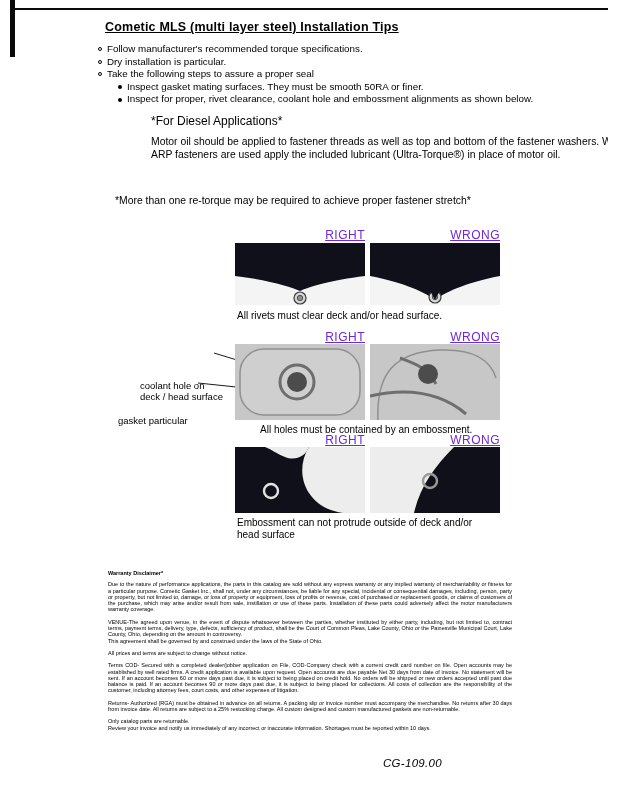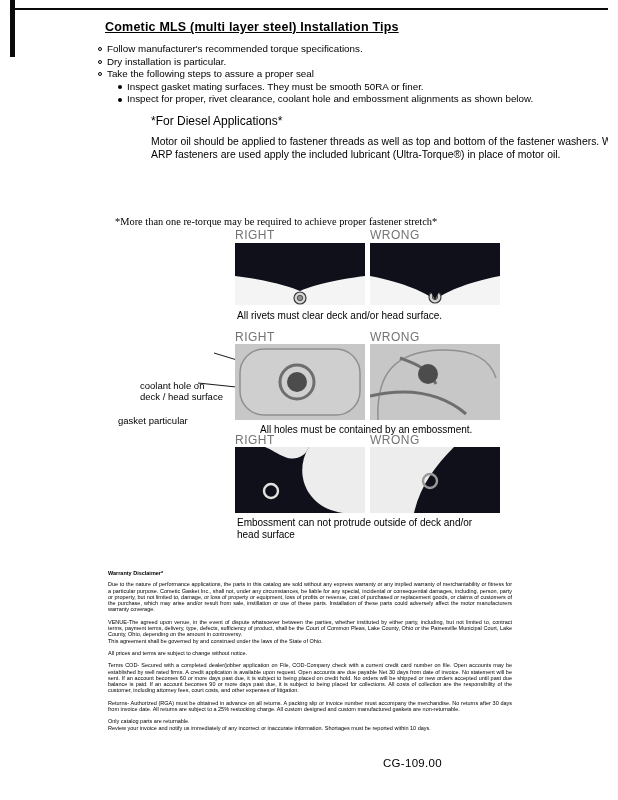--- a/index.html
+++ b/index.html
@@ -12,39 +12,39 @@
   .title { position:absolute; left:105px; top:20px; font-size:12.5px; font-weight:700; text-decoration:underline; letter-spacing:0.2px; }
 
   .tips { position:absolute; left:98px; top:43px; font-size:9.8px; line-height:12.6px;text-align:right; }
   .tip { display:flex; align-items:center; }
   .tip.sub { margin-left:20px; }
   .b-open { width:4px; height:4px; border:1px solid #000; border-radius:50%; margin-right:5px; flex:0 0 auto; }
   .b-fill { width:4px; height:4px; background:#000; border-radius:50%; margin-right:5px; flex:0 0 auto; }
 
   .diesel-h { position:absolute; left:115px; top:114px; font-size:12px; font-weight:400;margin-left:36px; }
   .para { position:absolute; left:115px; width:480px; font-size:10.4px; line-height:13px; }
-  .p1 { top:135px;margin-left:36px; } .p2 { top:167px; } .note { top:215px;font-family:Liberation Serif, serif; }
+  .p1 { top:135px;margin-left:36px; } .p2 { top:167px; } .note { top:194px; }
 
-  .dg-hdr { position:absolute; width:130px; text-align:left; font-size:12px; color:#737373; letter-spacing:0.5px; }
+  .dg-hdr { position:absolute; width:130px; text-align:right; font-size:12px; color:#6d28d9; letter-spacing:0.5px;text-decoration:underline; }
   .cl { left:235px; } .cr { left:370px; }
   .r1 { top:228px; } .r2 { top:330px; } .r3 { top:433px; }
   .dg-img { position:absolute; width:130px; font-size:0; }
   .i1 { top:243px; } .i2 { top:344px; } .i3 { top:447px; }
   .dg-cap { position:absolute; left:237px; font-size:10px; }
   .c1 { top:310px; } .c2 { top:424px;margin-left:23px; } .c3 { top:517px; width:250px; line-height:12px; }
   .dg-lab { position:absolute; font-size:9.5px; line-height:10.5px; white-space:pre-line;margin-top:40px; }
   .lab1 { left:140px; top:341px; }
   .lab2 { left:118px; top:376px; }
   .leader { position:absolute; left:190px; top:345px; pointer-events:none; }
 
   .legal { position:absolute; left:108px; top:570px; width:404px; font-size:5.5px; line-height:6.3px; text-align:justify; }
   .legal .legal-h { font-weight:700; margin-bottom:5px; text-align:left; }
   .legal p { margin:0 0 6px; white-space:pre-line; }
 
-  .page-code { position:absolute; left:383px; top:757px; font-size:11.5px; letter-spacing:0.3px; }
+  .page-code { position:absolute; left:383px; top:757px; font-size:11.5px; letter-spacing:0.3px;font-style:italic; }
 </style>
 </head>
 <body>
 
 <div class="page">
 
   <div class="edge-top"></div>
   <div class="edge-corner"></div>
 
   <h1 class="title">Cometic MLS (multi layer steel) Installation Tips</h1>

